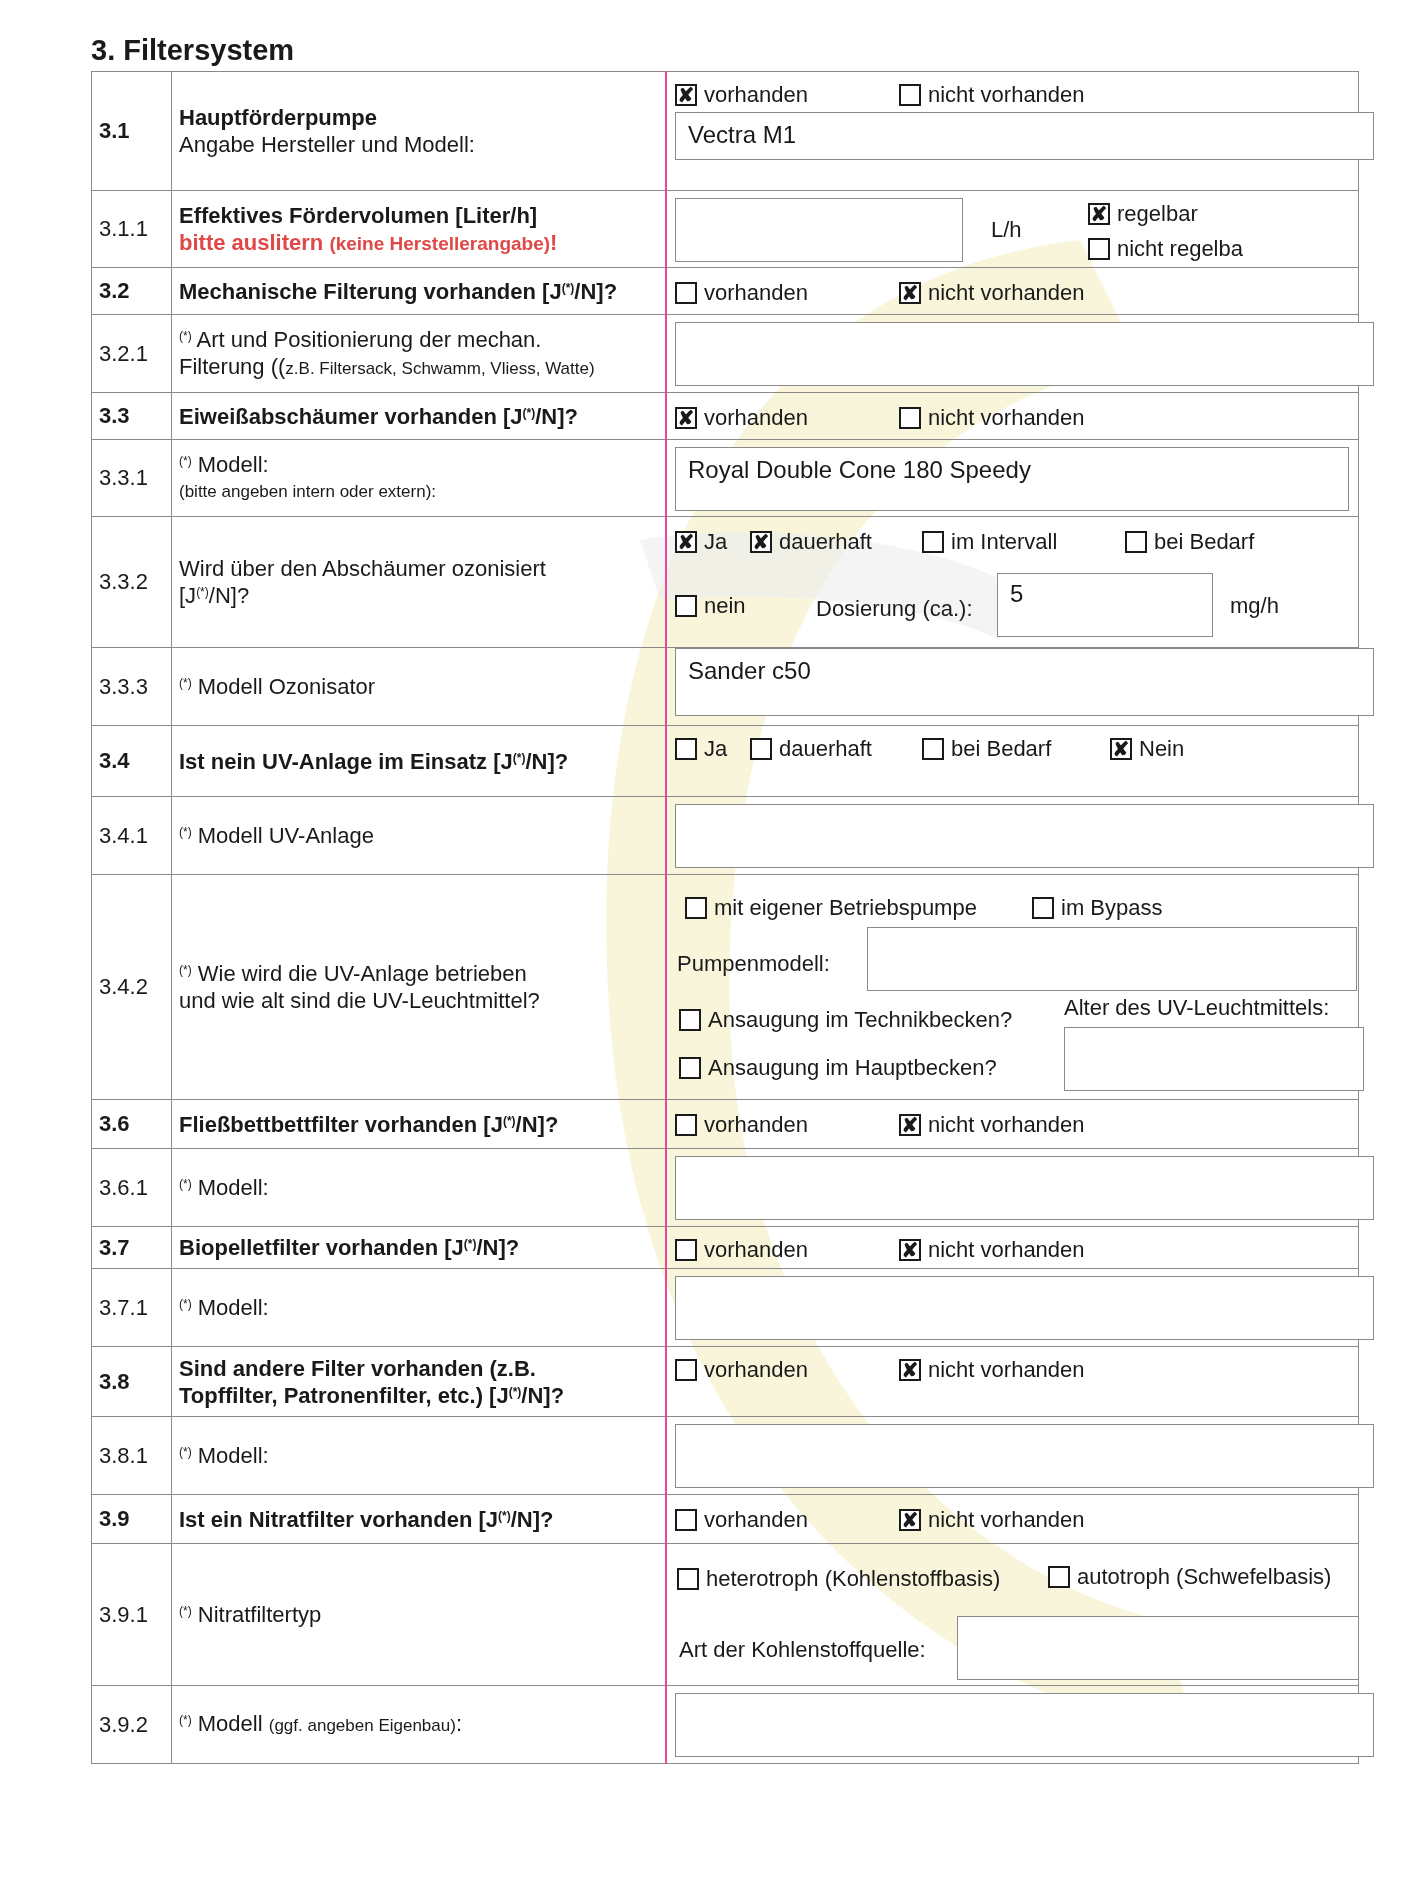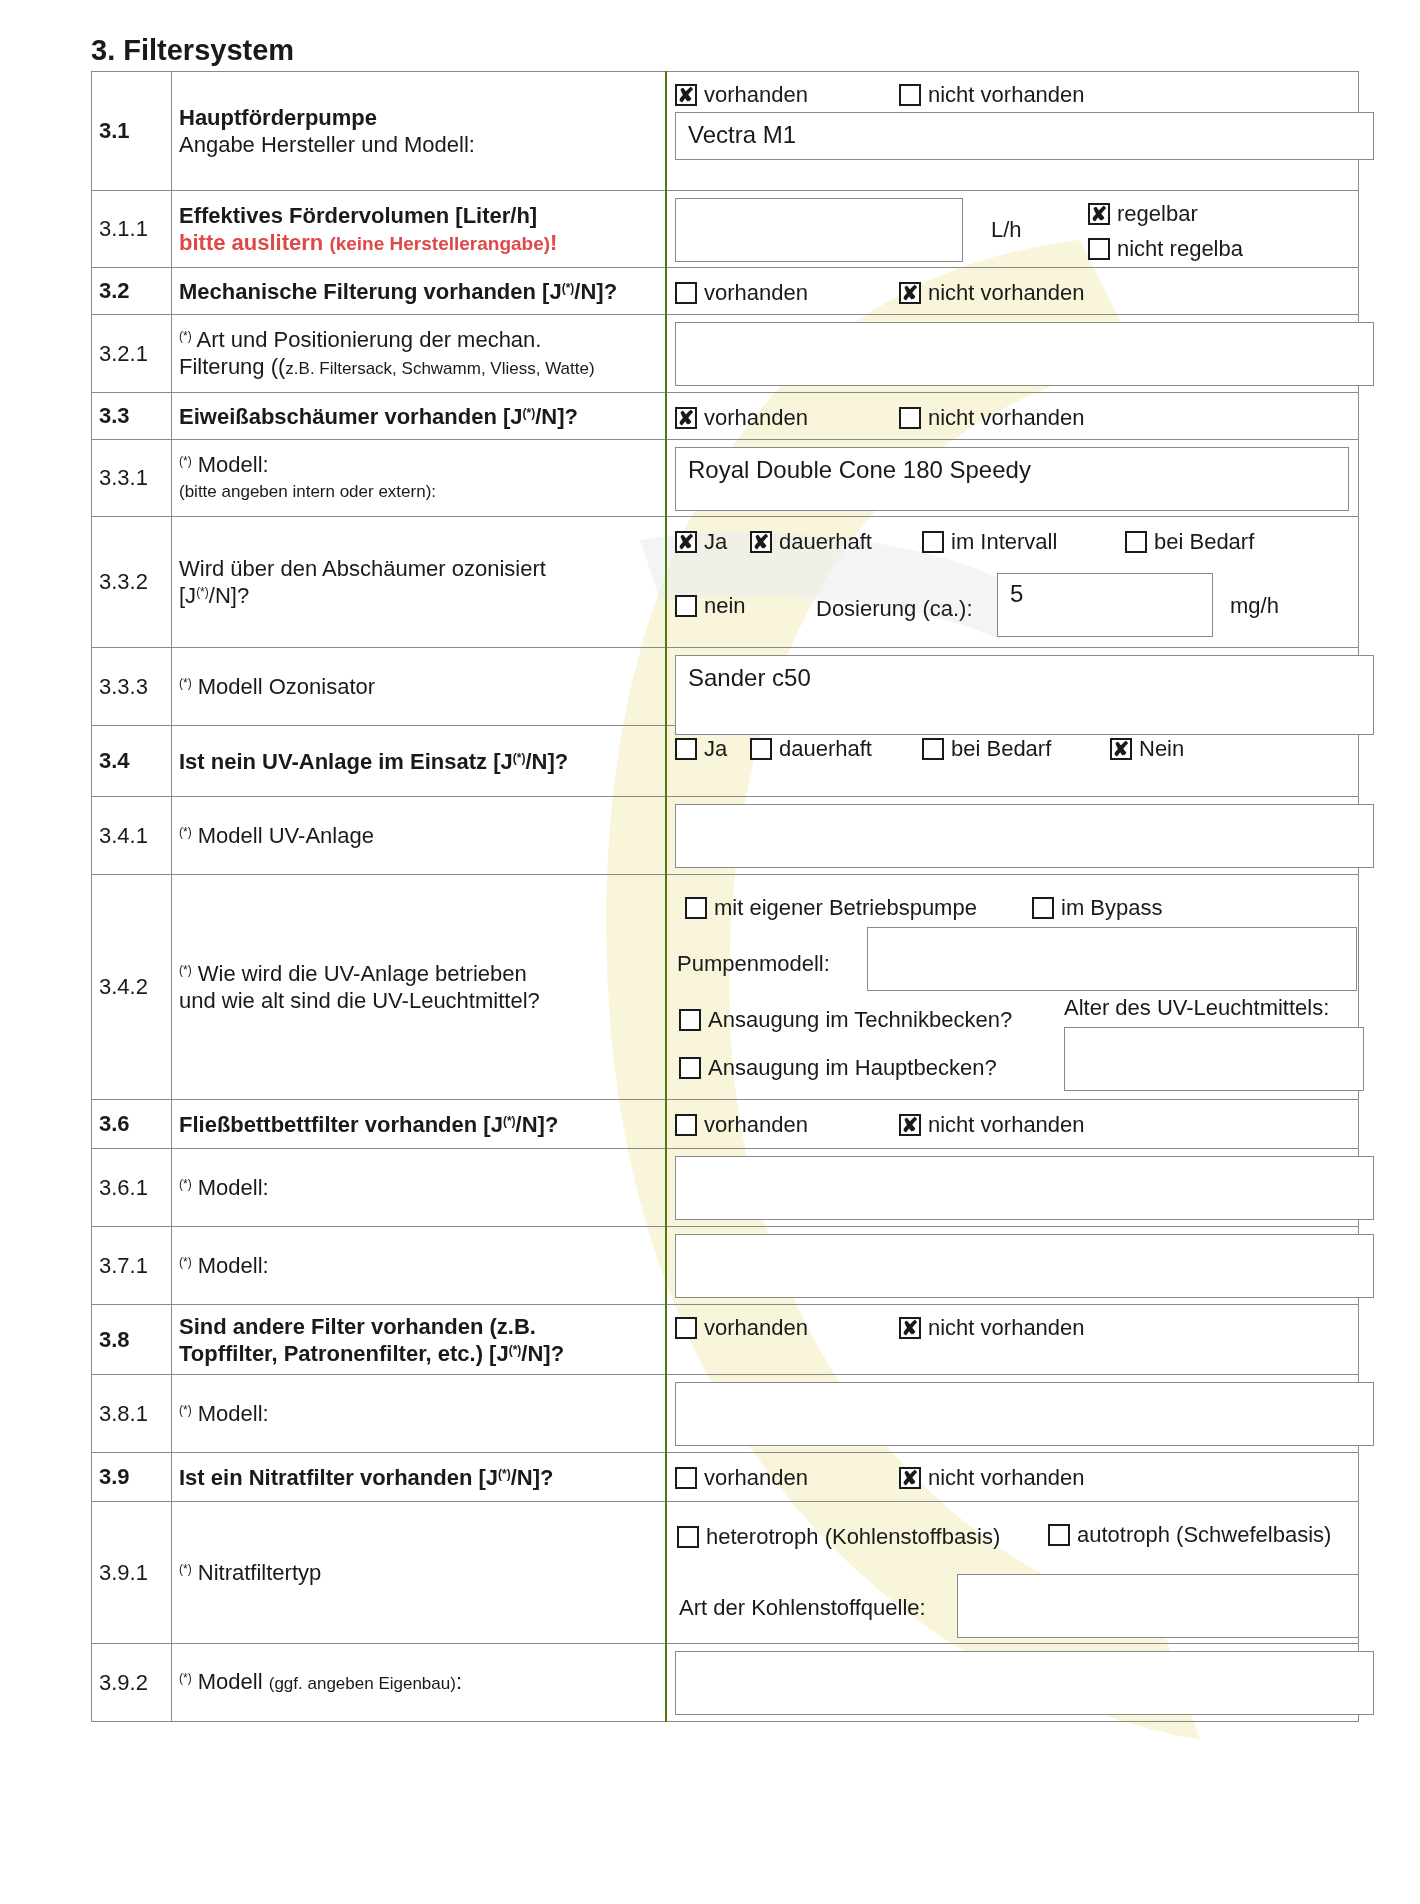--- a/index.html
+++ b/index.html
@@ -6,21 +6,21 @@
   body { width:1420px; height:1904px; position:relative; overflow:hidden;
          font-family:"Liberation Sans", sans-serif; color:#1a1a1a; }
   .watermark { position:absolute; left:380px; top:120px; width:980px; height:1720px; pointer-events:none; }
   .title { position:absolute; left:91px; top:34px; font-size:29px; font-weight:bold; color:#1a1a1a; }
   table.form { position:absolute; left:91px; top:71px; width:1268px; border-collapse:collapse; table-layout:fixed; }
   table.form td { border:1.5px solid #8a8a8a; vertical-align:middle; padding:0; position:relative; }
   table.form td.num { width:72px; padding-left:7px; font-size:22px; }
   table.form td.num.b { font-weight:bold; }
   table.form td.q { width:486px; padding-left:7px; font-size:22px; line-height:27px; }
   table.form td.a { padding:0 6px; font-size:22px; }
-  table.form tr td.q { border-right:2px solid #4d7c0f; }
+  table.form tr td.q { border-right:2px solid #ec4899; }
   .b { font-weight:bold; }
   .red { color:#e04848; font-weight:bold; }
   .red small { font-size:19px; }
   sup { font-size:12px; vertical-align:top; position:relative; top:-3px; }
   .small { font-size:17px; }
   .cb { display:inline-flex; align-items:center; gap:7px; white-space:nowrap; }
   .box { display:inline-block; width:22px; height:22px; border:2px solid #1a1a1a; box-sizing:border-box;
          font-size:20px; line-height:18px; text-align:center; font-weight:bold; background:#fff; }
   .field { border:1.5px solid #8a8a8a; background:#fff; box-sizing:border-box; font-size:24px; padding:8px 12px; }
   .abs { position:absolute; }
@@ -165,21 +165,21 @@
       <span class="abs" style="left:149px;top:79px">Dosierung (ca.):</span>
       <div class="abs field" style="left:330px;top:56px;width:216px;height:64px;padding-top:6px">5</div>
       <span class="abs" style="left:563px;top:76px">mg/h</span>
     </td>
   </tr>
 
   <tr style="height:78px">
     <td class="num">3.3.3</td>
     <td class="q"><sup>(*)</sup> <span>Modell Ozonisator</span></td>
     <td class="a">
-      <div class="abs field" style="left:8px;top:7px;width:699px;height:80px">Sander c50</div>
+      <div class="abs field" style="left:8px;top:0;width:699px;height:68px">Sander c50</div>
     </td>
   </tr>
 
   <tr style="height:71px">
     <td class="num b">3.4</td>
     <td class="q b"><span>Ist nein UV-Anlage im Einsatz [J</span><sup>(*)</sup><span>/N]?</span></td>
     <td class="a">
       <span class="abs cb" style="left:8px;top:10px">
             <span class="box"></span>
             <span>Ja</span>
@@ -255,20 +255,34 @@
   </tr>
 
   <tr style="height:78px">
     <td class="num">3.6.1</td>
     <td class="q"><sup>(*)</sup> <span>Modell:</span></td>
     <td class="a">
       <div class="abs field" style="left:8px;top:7px;width:699px;height:64px"></div>
     </td>
   </tr>
 
+  <tr style="height:42px">
+    <td class="num b">3.7</td>
+    <td class="q b"><span>Biopelletfilter vorhanden [J</span><sup>(*)</sup><span>/N]?</span></td>
+    <td class="a">
+      <span class="abs cb" style="left:8px;top:10px">
+            <span class="box"></span>
+            <span>vorhanden</span>
+          </span>
+      <span class="abs cb" style="left:232px;top:10px">
+            <span class="box">✘</span>
+            <span>nicht vorhanden</span>
+          </span>
+    </td>
+  </tr>
 
   <tr style="height:78px">
     <td class="num">3.7.1</td>
     <td class="q"><sup>(*)</sup> <span>Modell:</span></td>
     <td class="a">
       <div class="abs field" style="left:8px;top:7px;width:699px;height:64px"></div>
     </td>
   </tr>
 
   <tr style="height:70px">

